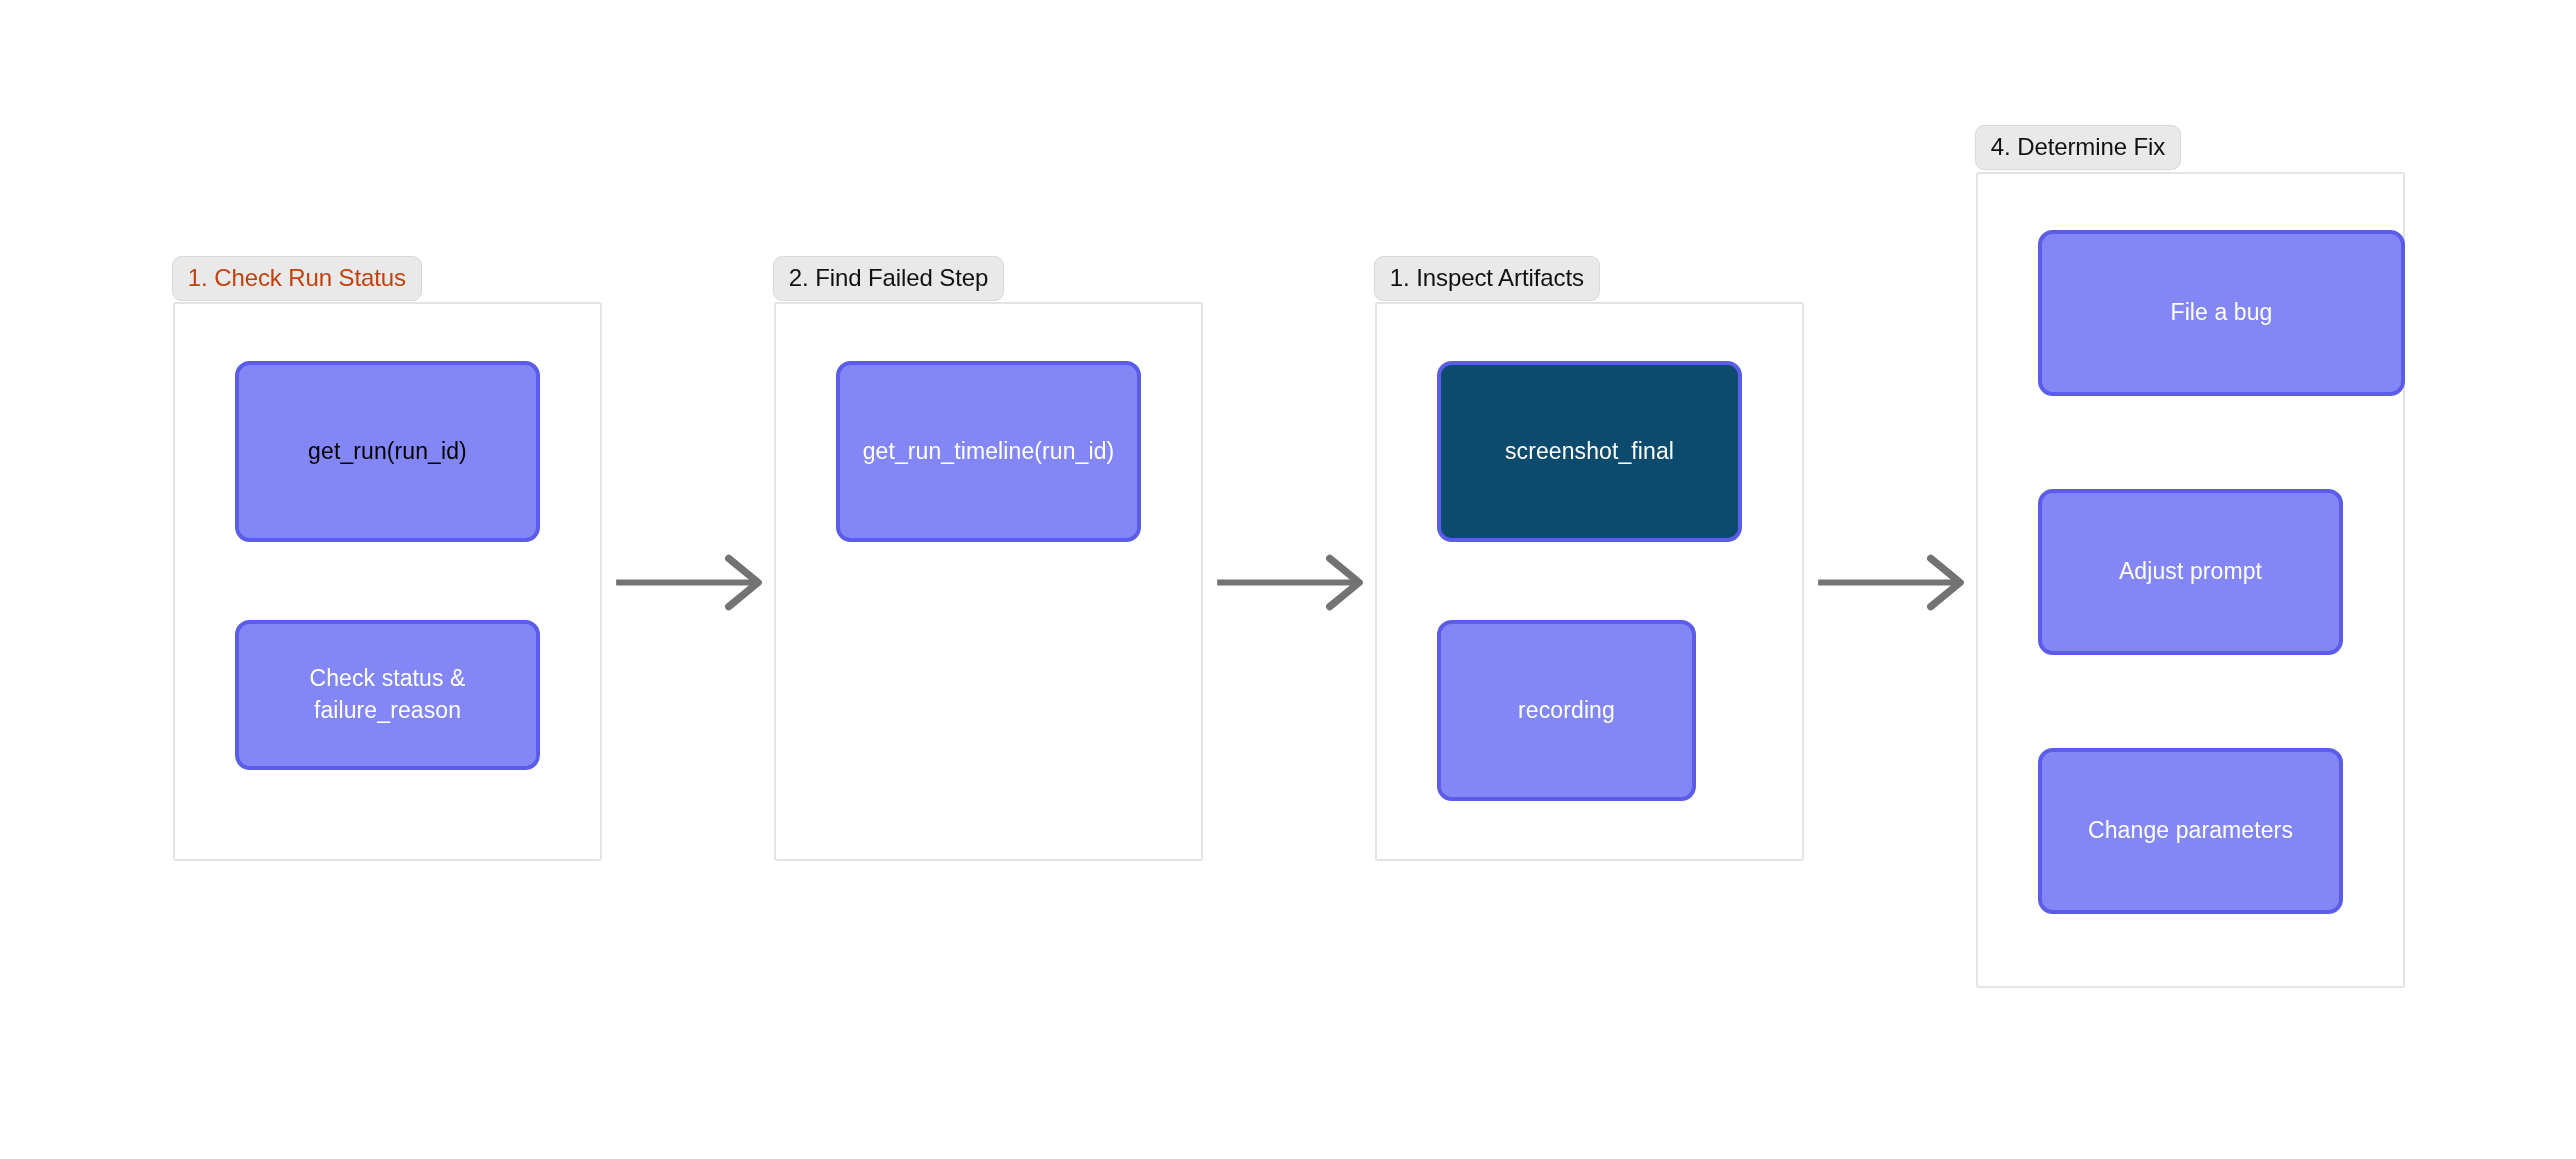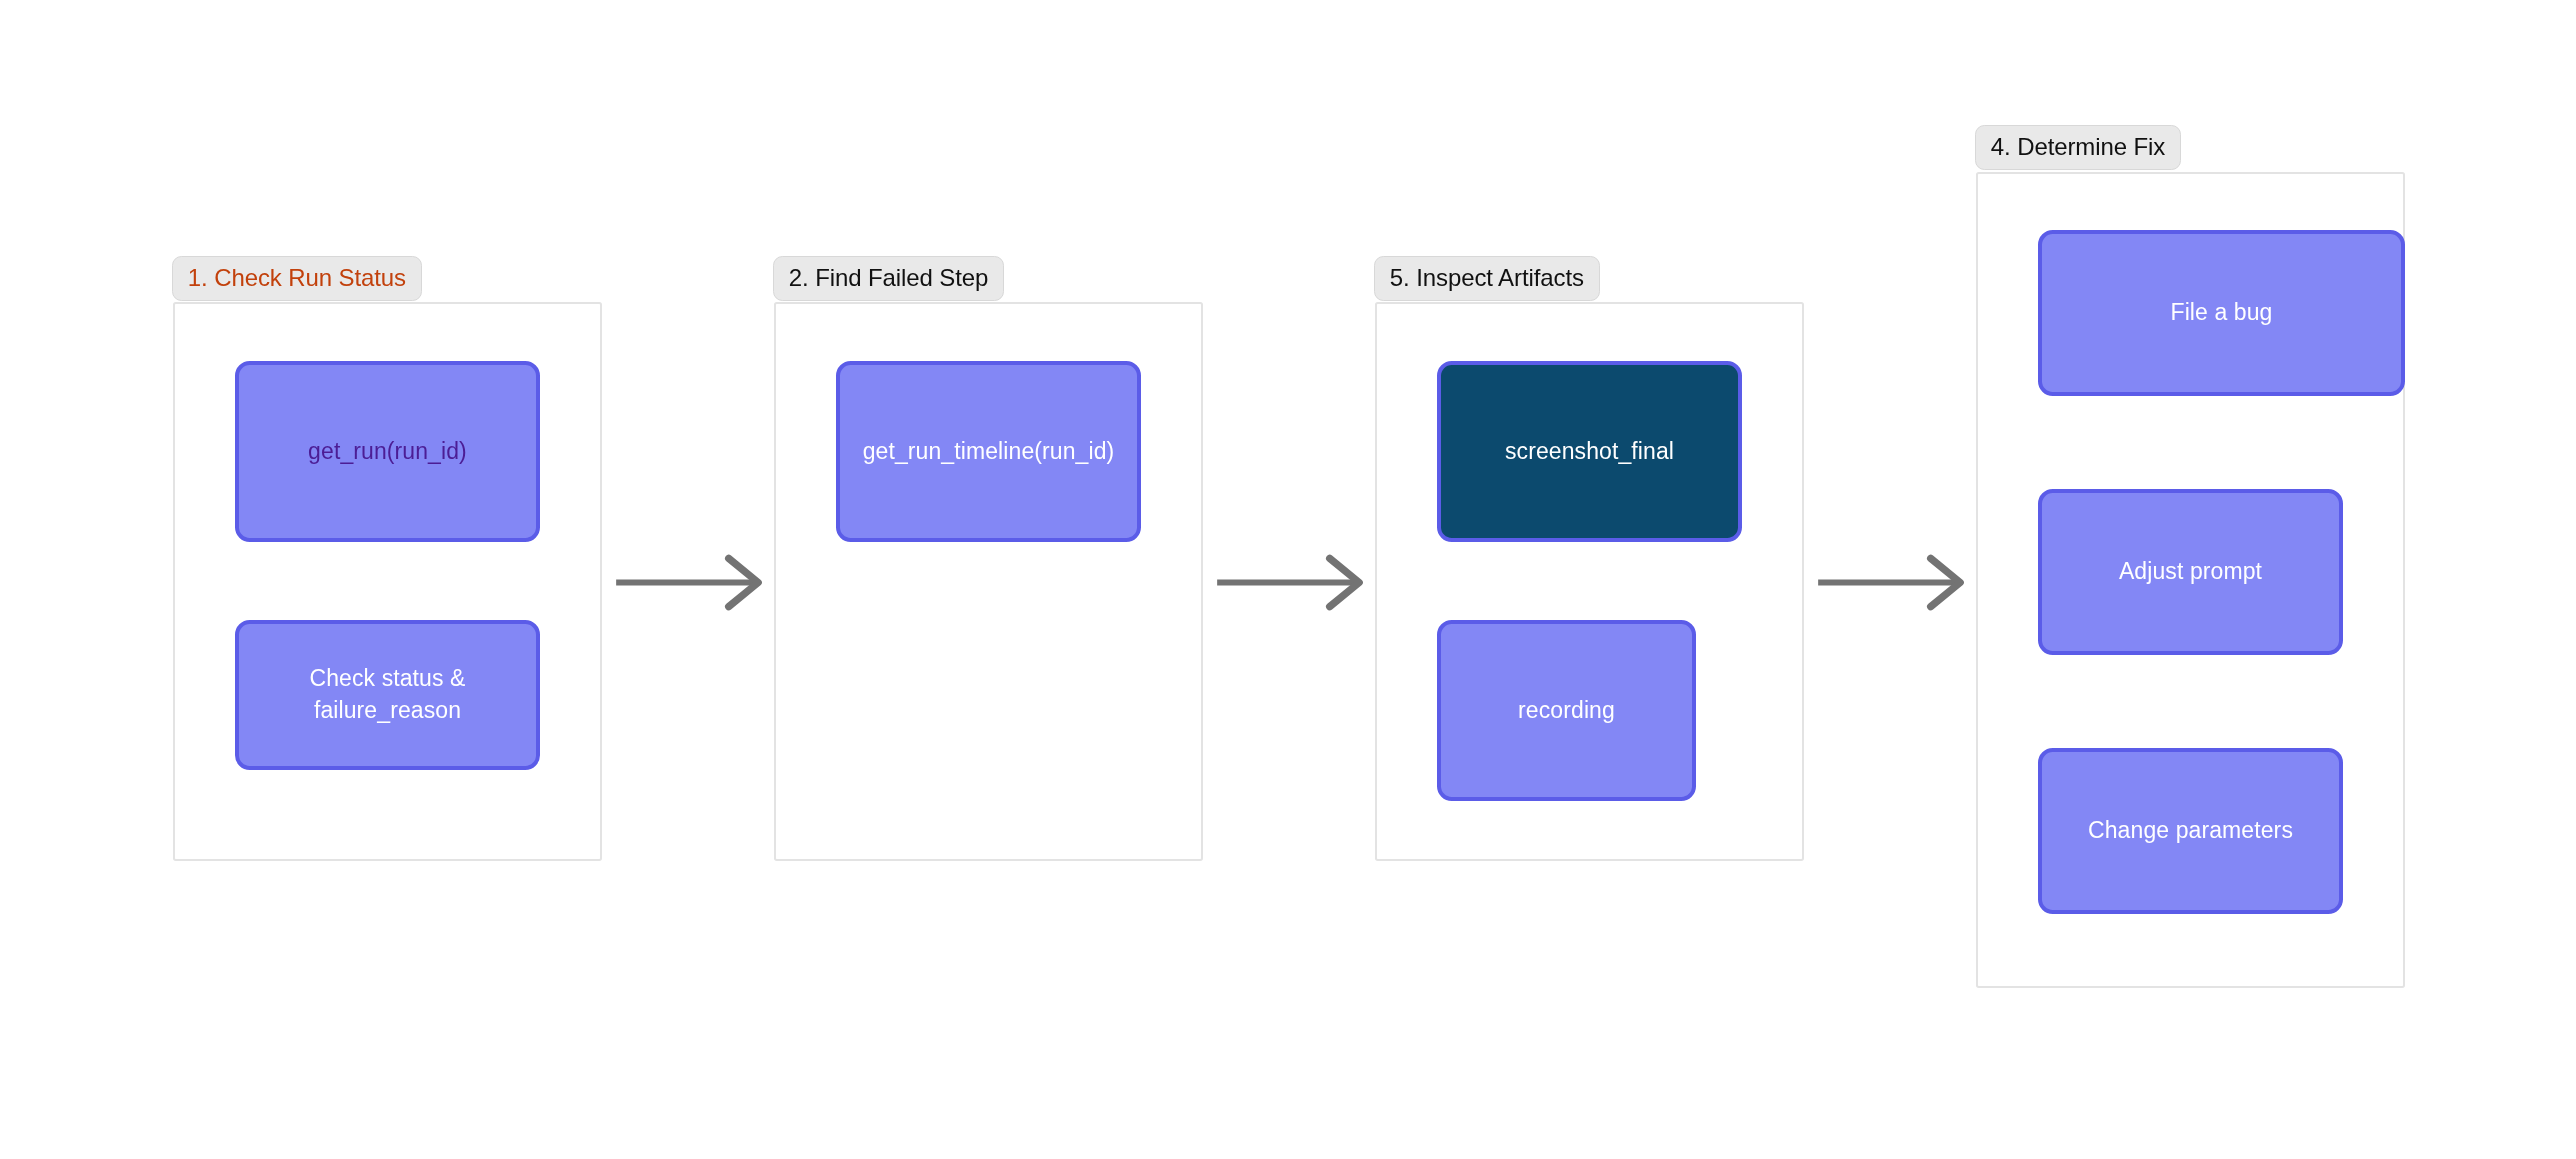--- a/index.html
+++ b/index.html
@@ -84,37 +84,37 @@
   }
 </style>
 </head>
 <body>
 
 <div id="canvas">
     <div class="group" style="left: 0px; top: 0px; width: 2576px; height: 1159px; pointer-events: none;">
       <div class="group-box" style="left: 173px; top: 302px; width: 429px; height: 559px; pointer-events: auto; border-color: rgb(227, 227, 227); background: rgb(255, 255, 255);"></div>
       <div class="group-label" style="left: 172px; top: 256px; pointer-events: auto; background: rgb(233, 233, 233); color: #c2410c;">1. Check Run Status</div>
       <div class="node" style="left: 235px; top: 361px; width: 305px; height: 181px; pointer-events: auto; background: rgb(131, 135, 245); border-color: rgb(91, 92, 232);">
-        <span class="node-label" style="color: #4c1d95;">get_run(run_id)</span>
+        <span class="node-label" style="color: #000000;">get_run(run_id)</span>
       </div>
       <div class="node" style="left: 235px; top: 620px; width: 305px; height: 150px; pointer-events: auto; background: rgb(131, 135, 245); border-color: rgb(91, 92, 232);">
         <span class="node-label" style="color: rgb(255, 255, 255);">Check status &amp;
 failure_reason</span>
       </div>
     </div>
     <div class="group" style="left: 0px; top: 0px; width: 2576px; height: 1159px; pointer-events: none;">
       <div class="group-box" style="left: 774px; top: 302px; width: 429px; height: 559px; pointer-events: auto; border-color: rgb(227, 227, 227); background: rgb(255, 255, 255);"></div>
       <div class="group-label" style="left: 773px; top: 256px; pointer-events: auto; background: rgb(233, 233, 233); color: rgb(17, 17, 17);">2. Find Failed Step</div>
       <div class="node" style="left: 836px; top: 361px; width: 305px; height: 181px; pointer-events: auto; background: rgb(131, 135, 245); border-color: rgb(91, 92, 232);">
         <span class="node-label" style="color: rgb(255, 255, 255);">get_run_timeline(run_id)</span>
       </div>
     </div>
     <div class="group" style="left: 0px; top: 0px; width: 2576px; height: 1159px; pointer-events: none;">
       <div class="group-box" style="left: 1375px; top: 302px; width: 429px; height: 559px; pointer-events: auto; border-color: rgb(227, 227, 227); background: rgb(255, 255, 255);"></div>
-      <div class="group-label" style="left: 1374px; top: 256px; pointer-events: auto; background: rgb(233, 233, 233); color: rgb(17, 17, 17);">5. Inspect Artifacts</div>
+      <div class="group-label" style="left: 1374px; top: 256px; pointer-events: auto; background: rgb(233, 233, 233); color: rgb(17, 17, 17);">1. Inspect Artifacts</div>
       <div class="node" style="left: 1437px; top: 361px; width: 305px; height: 181px; pointer-events: auto; background: #0c4a6e; border-color: rgb(91, 92, 232);">
         <span class="node-label" style="color: rgb(255, 255, 255);">screenshot_final</span>
       </div>
       <div class="node" style="left: 1437px; top: 620px; width: 259px; height: 181px; pointer-events: auto; background: rgb(131, 135, 245); border-color: rgb(91, 92, 232);">
         <span class="node-label" style="color: rgb(255, 255, 255);">recording</span>
       </div>
     </div>
     <div class="group" style="left: 0px; top: 0px; width: 2576px; height: 1159px; pointer-events: none;">
       <div class="group-box" style="left: 1976px; top: 172px; width: 429px; height: 816px; pointer-events: auto; border-color: rgb(227, 227, 227); background: rgb(255, 255, 255);"></div>
       <div class="group-label" style="left: 1975px; top: 125px; pointer-events: auto; background: rgb(233, 233, 233); color: rgb(17, 17, 17);">4. Determine Fix</div>

